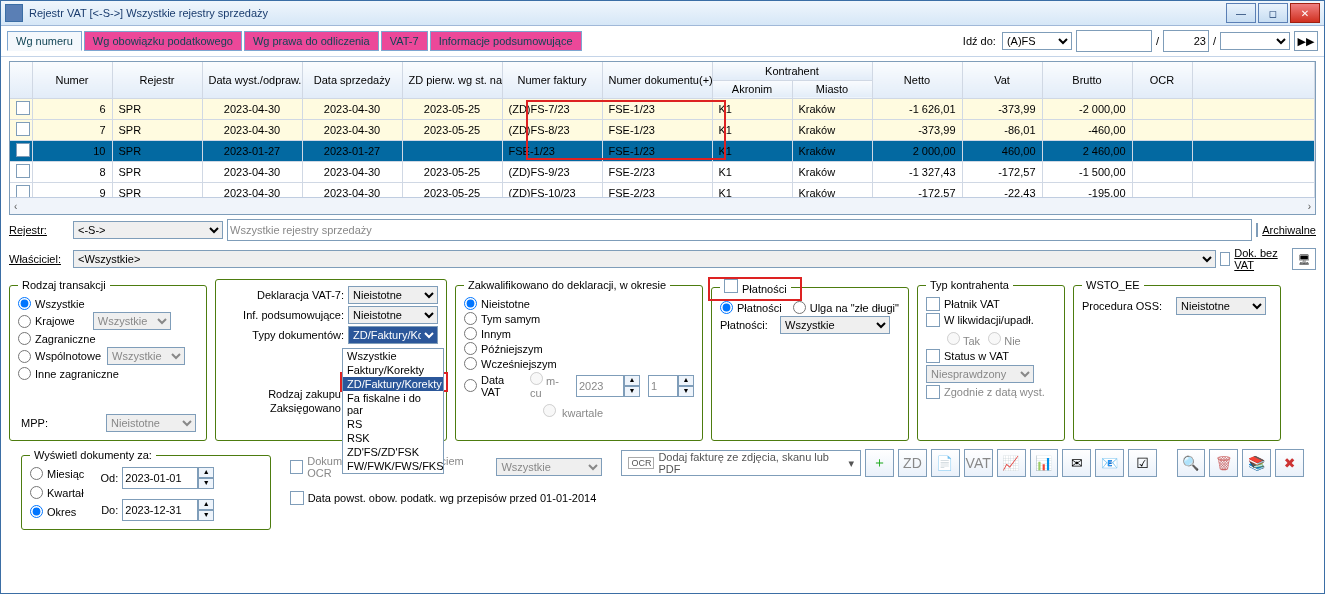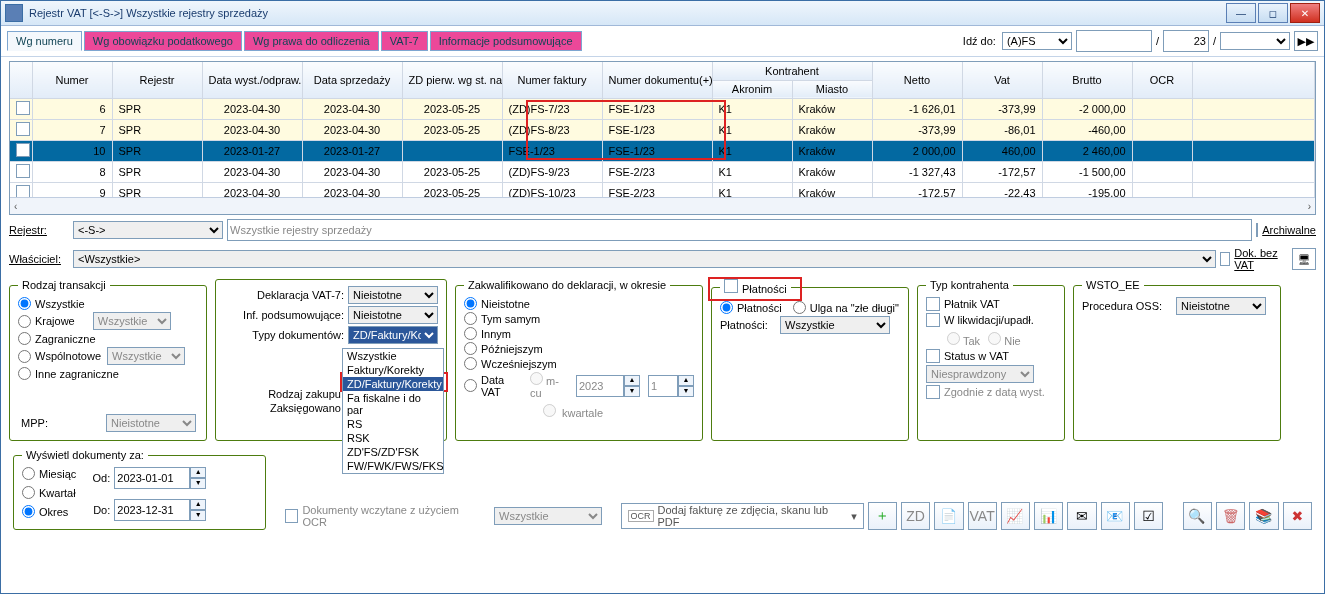--- a/index.html
+++ b/index.html
@@ -40,21 +40,21 @@
 .radio,.check{display:flex;align-items:center;gap:4px;margin:2px 0}
 .radio input,.check input{margin:0}
 select.small,input.small{border:1px solid #7f9db9;font-size:11px;height:18px}
 .col{display:flex;flex-direction:column;gap:2px}
 .lblrow{display:flex;align-items:center;gap:4px;margin:2px 0}
 .lblrow label{width:120px;text-align:right}
 .dropdown-open{position:absolute;background:#fff;border:1px solid #7f9db9;font-size:11px;z-index:10;width:100px}
 .dropdown-open div{padding:1px 4px}
 .dropdown-open .sel{background:#2b579a;color:#fff}
 .redhl{position:absolute;border:2px solid #d22;pointer-events:none}
-.bottombar{display:flex;align-items:flex-end;padding:4px 12px;gap:19px}
+.bottombar{display:flex;align-items:flex-start;padding:4px 20px;gap:19px}
 .bb-right{margin-left:auto;display:flex;gap:4px;align-items:center}
 .toolbtn{width:28px;height:26px;border:1px solid #7f9db9;background:linear-gradient(#fff,#eaf1fa);display:flex;align-items:center;justify-content:center;font-size:14px}
 .ocrbar{border:1px solid #7f9db9;background:#fff;height:24px;display:flex;align-items:center;padding:0 6px;gap:4px;color:#555}
 .chk{width:12px;height:12px;border:1px solid #7f9db9;display:inline-block;background:#fff}
 .spin{display:flex}
 .spin input{width:70px;border:1px solid #7f9db9;height:18px;font-size:11px}
 .spin .btns{display:flex;flex-direction:column}
 .spin .btns div{width:14px;height:9px;border:1px solid #7f9db9;font-size:7px;line-height:7px;text-align:center;background:#eef4fb}
 .grey{color:#888}
 </style>
@@ -444,20 +444,24 @@
         </div>
       </div>
     </fieldset>
 
     <div class="col" style="gap:8px;padding-top:4px">
       <div class="check grey">
           <span class="chk"></span>
           <span>Dokumenty wczytane z użyciem OCR</span>
         <select class="small grey" style="width:110px;margin-left:8px"><option>Wszystkie</option></select>
         </div>
+      <div class="check">
+          <span class="chk"></span>
+          <span>Data powst. obow. podatk. wg przepisów przed 01-01-2014</span>
+        </div>
     </div>
 
     <div class="bb-right">
       <div class="ocrbar">
         <span style="font-size:9px;border:1px solid #aaa;padding:0 2px">OCR</span>
         <span>Dodaj fakturę ze zdjęcia, skanu lub PDF</span>
         <span>▾</span>
       </div>
       <div class="toolbtn" style="color:#2a2">＋</div>
       <div class="toolbtn grey">ZD</div>

